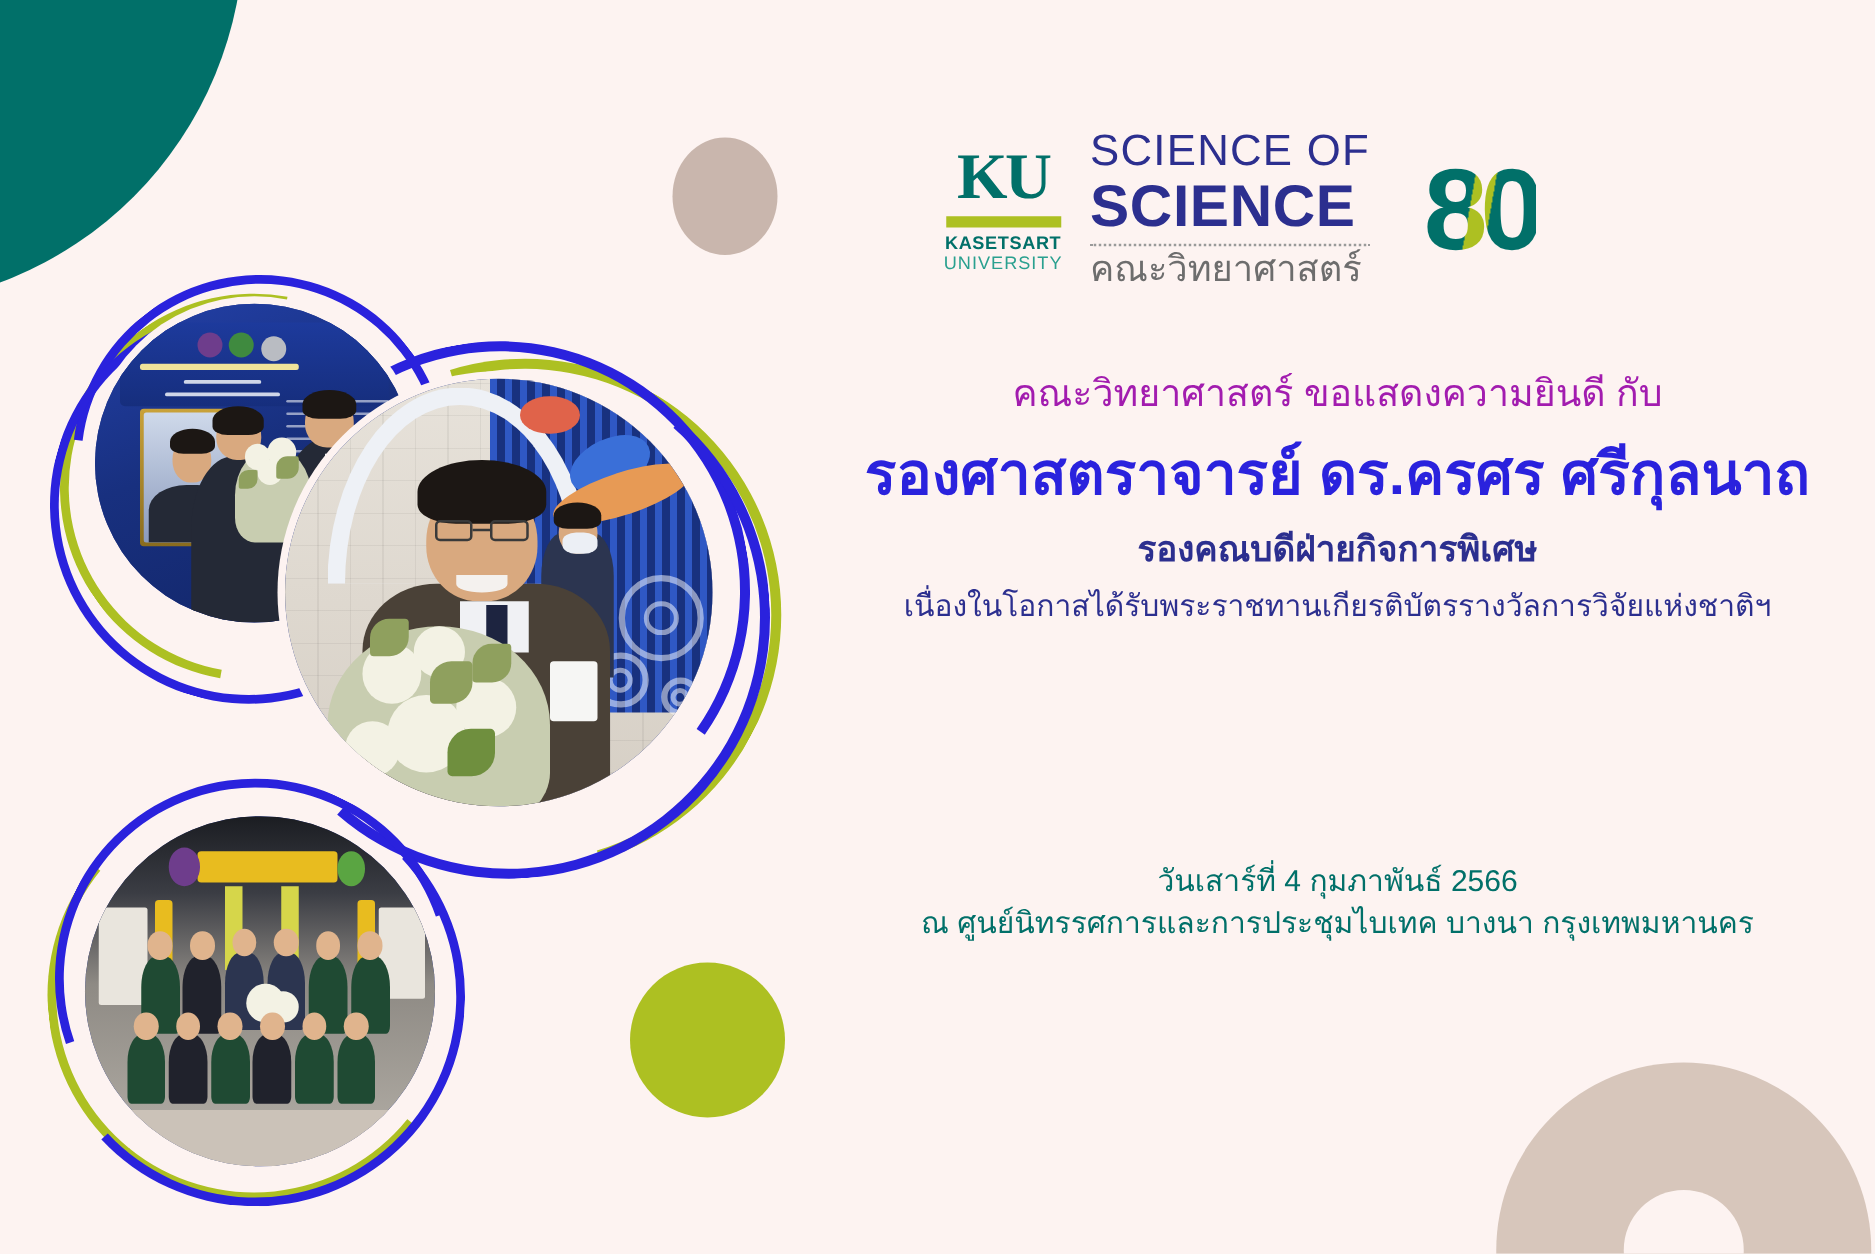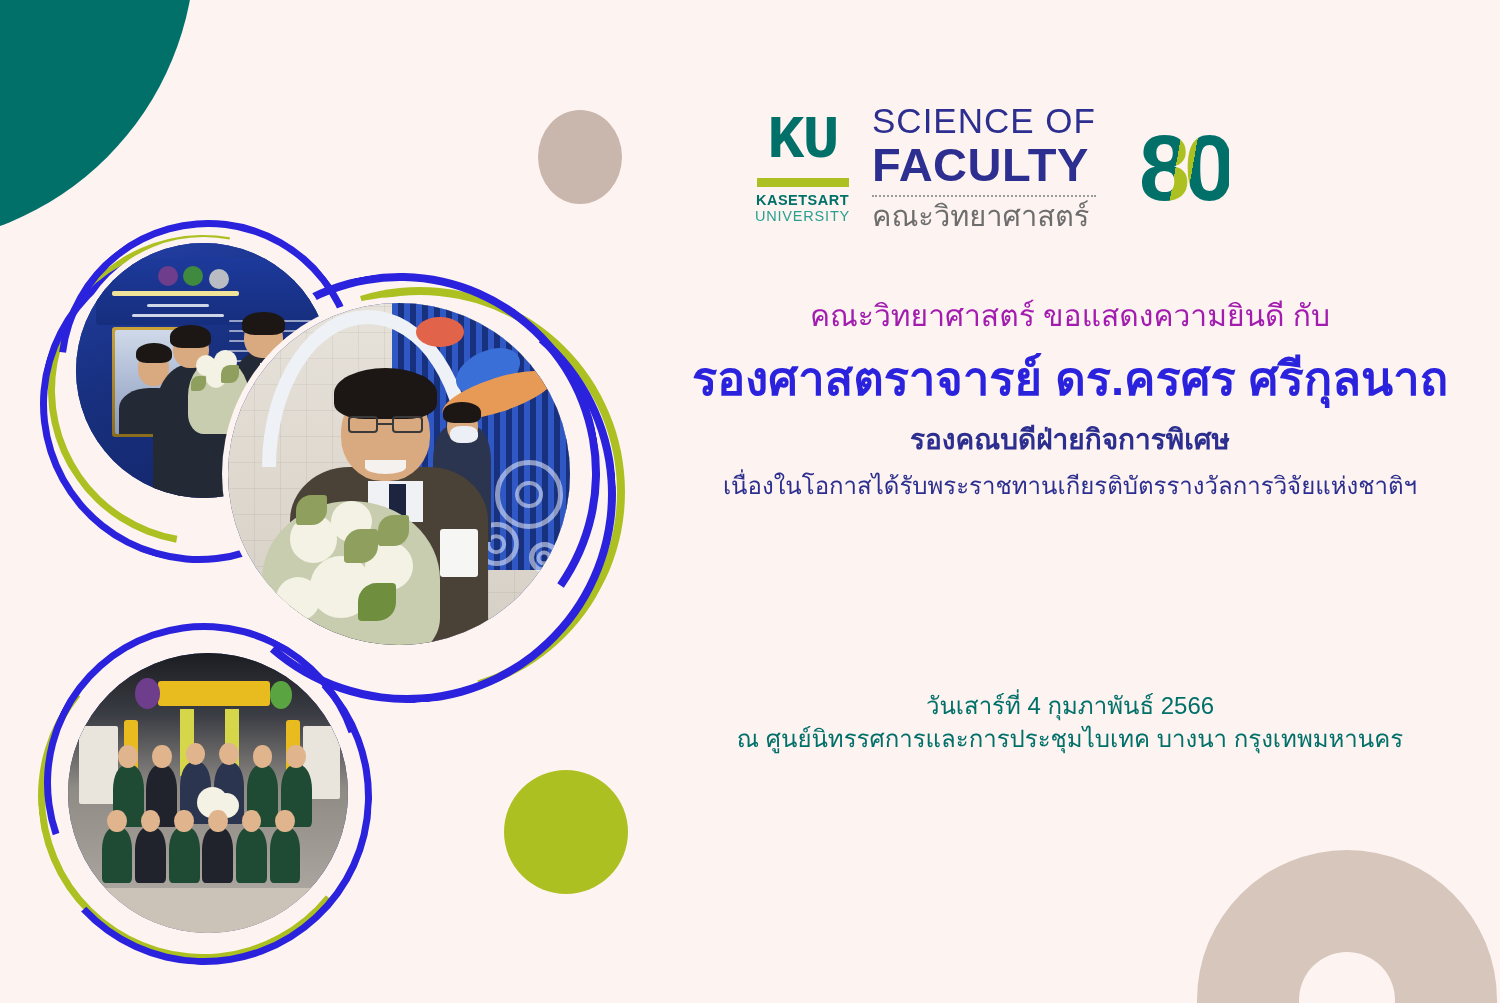--- a/index.html
+++ b/index.html
@@ -264,23 +264,23 @@
   #logo-row {
     position: absolute;
     left: 115px; top: 103px;
     display: flex;
     align-items: center;
     gap: 18px;
   }
 
   #ku-mark { display: flex; flex-direction: column; align-items: center; }
   #ku-letters {
-    font-family: Liberation Mono, monospace;
+    font-family: Liberation Serif, serif;
     font-weight: 700;
-    font-size: 62px;
+    font-size: 52px;
     line-height: .95;
     letter-spacing: -2px;
     color: #017069;
   }
   #ku-rule { width: 92px; height: 9px; background: #adc022; margin: 7px 0 5px; }
   #ku-kasetsart {
     font-size: 14.5px; font-weight: 700; letter-spacing: .5px; color: #017069;
   }
   #ku-university {
     font-size: 14.5px; font-weight: 400; letter-spacing: .8px; color: #2aa08f;
@@ -519,21 +519,21 @@
 
       <div id="ku-mark">
         <div id="ku-letters">KU</div>
         <div id="ku-rule"></div>
         <div id="ku-kasetsart">KASETSART</div>
         <div id="ku-university">UNIVERSITY</div>
       </div>
 
       <div id="faculty-block">
         <div id="faculty-of">SCIENCE OF</div>
-        <div id="science-word">FACULTY</div>
+        <div id="science-word">SCIENCE</div>
         <div id="faculty-dots"></div>
         <div id="faculty-thai">คณะวิทยาศาสตร์</div>
       </div>
 
       <div id="eighty-mark">80</div>
     </div>
 
     <div class="txt-line" id="greeting">คณะวิทยาศาสตร์ ขอแสดงความยินดี กับ</div>
 
     <div class="txt-line" id="honoree-name">รองศาสตราจารย์ ดร.ครศร  ศรีกุลนาถ</div>

